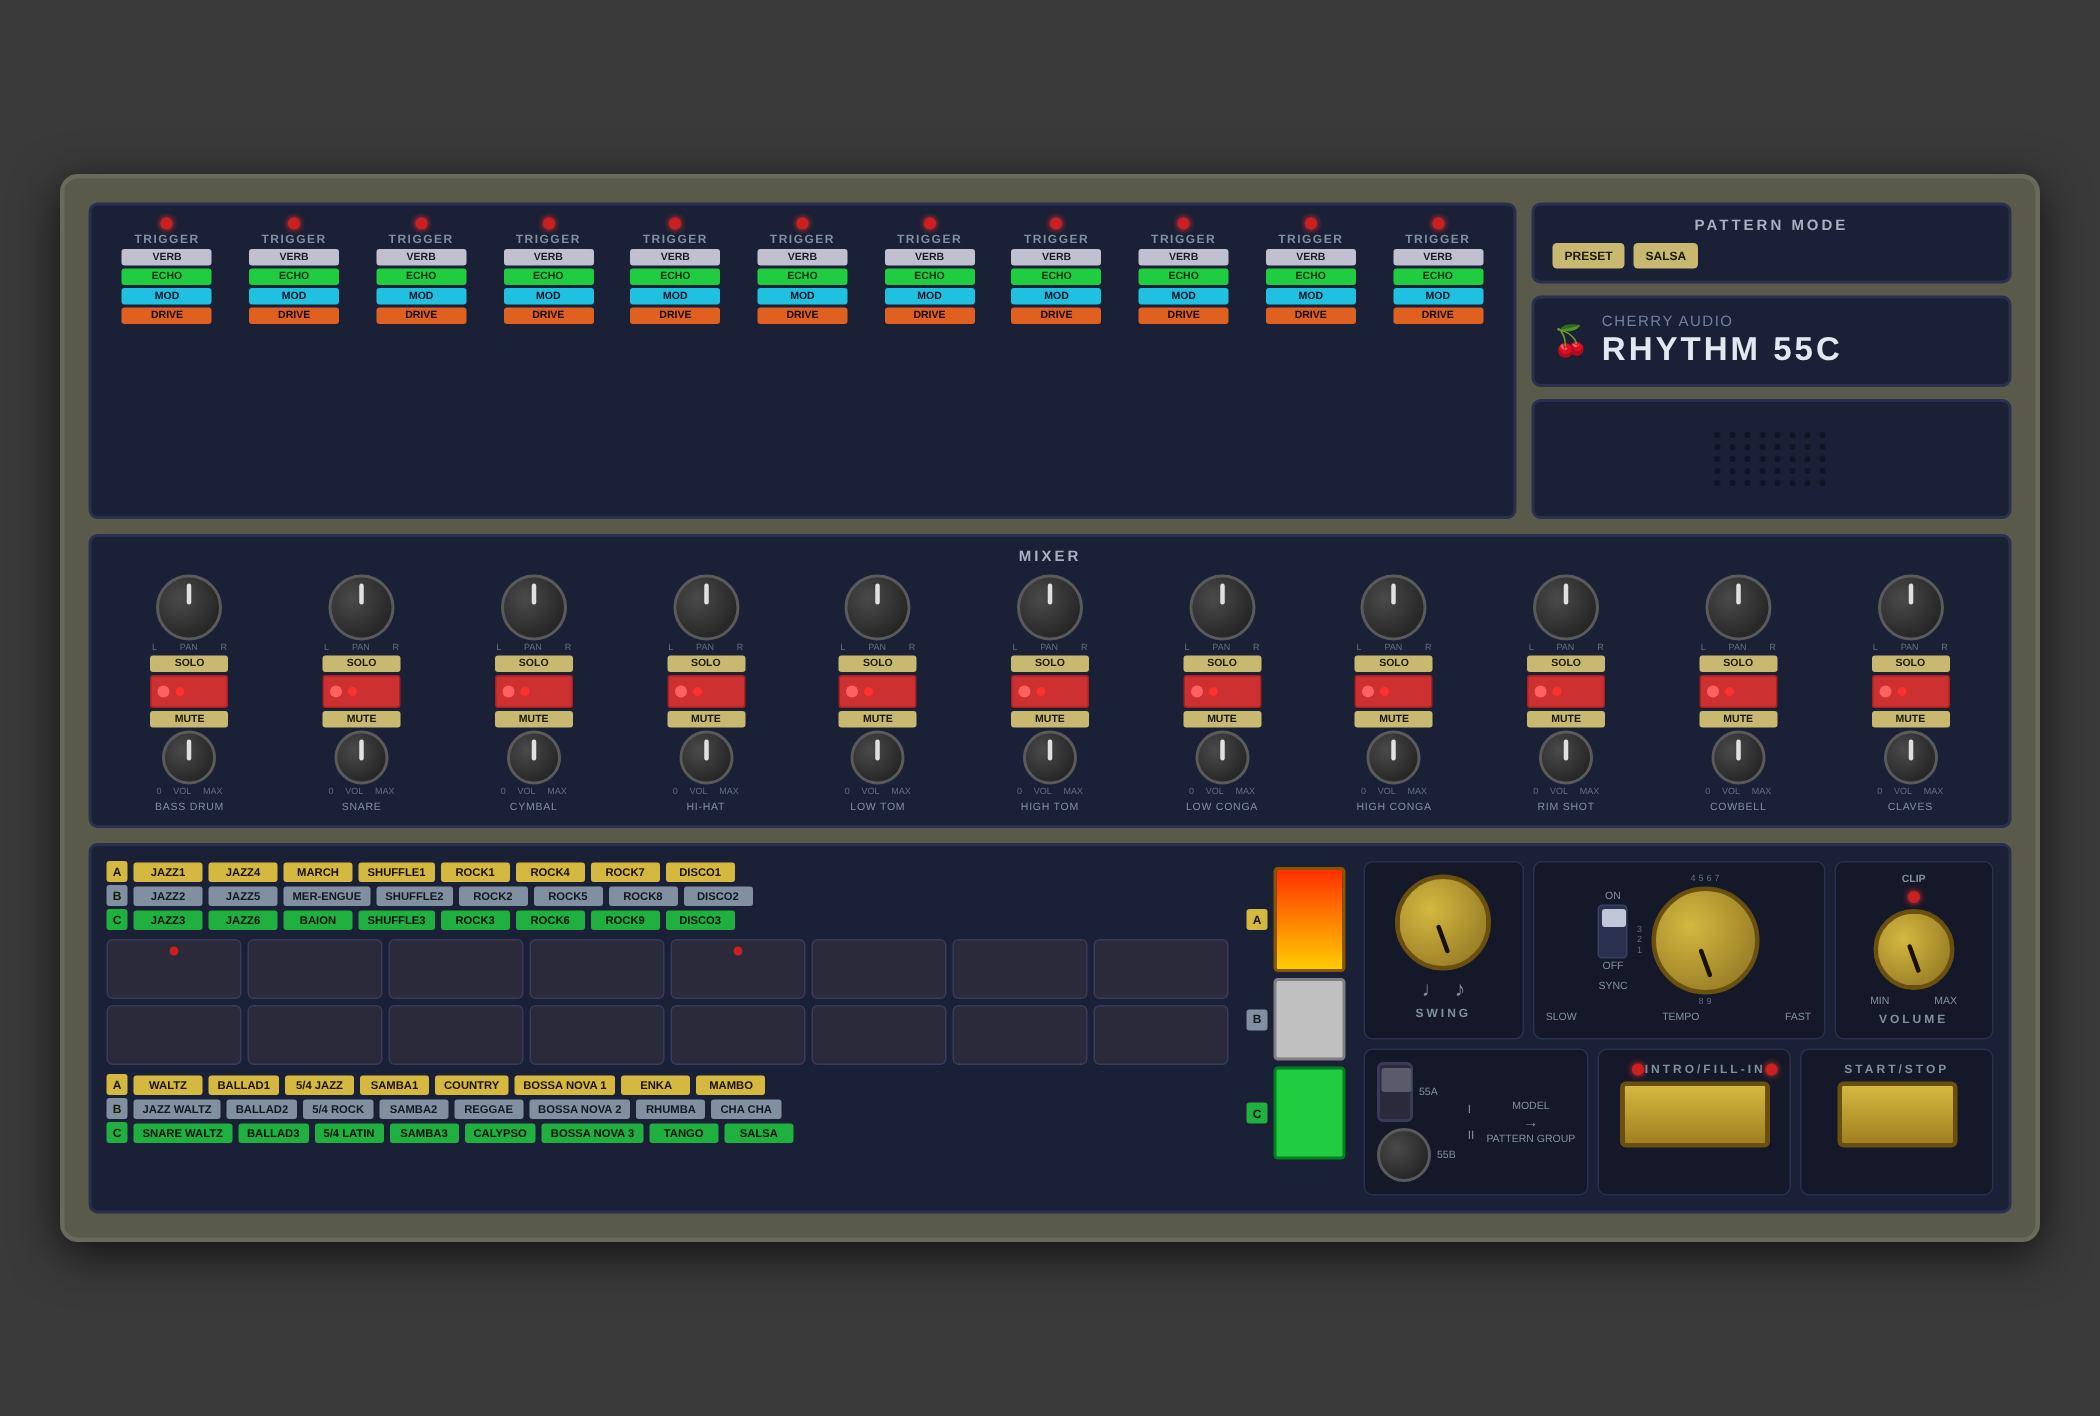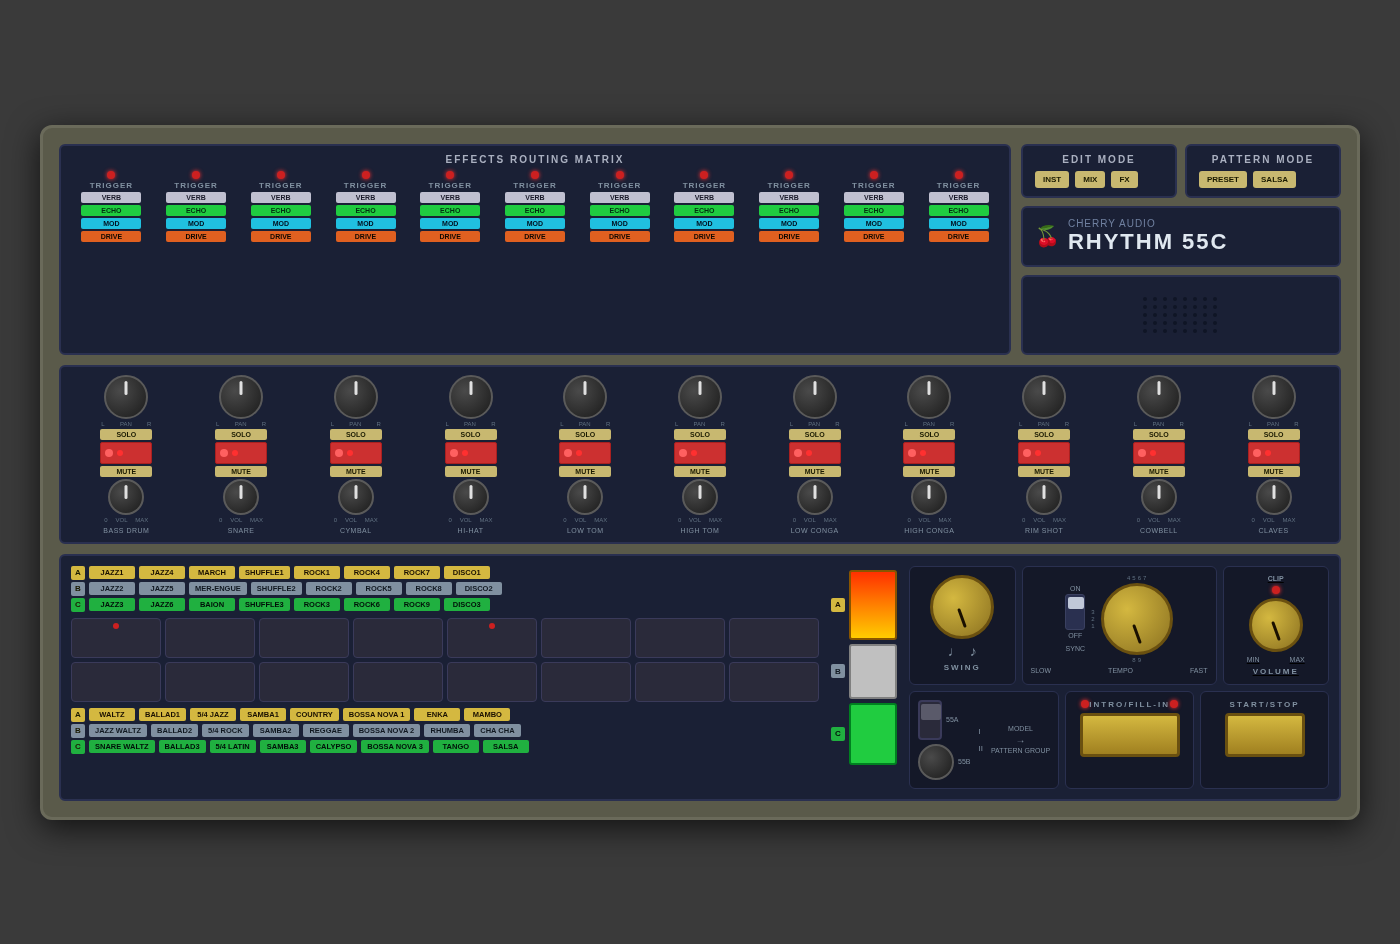--- a/index.html
+++ b/index.html
@@ -571,21 +571,20 @@
     }
   </style>
 </head>
 <body>
 
 <div class="device">
 
   <div class="top-section">
 
     <div class="effects-routing">
-      <div class="section-title">EFFECTS ROUTING MATRIX</div>
       <div class="trigger-row">
         <div class="trigger-col">
           <div class="trigger-led"></div>
           <div class="trigger-label">TRIGGER</div>
           <div class="btn-verb">VERB</div>
           <div class="btn-echo">ECHO</div>
           <div class="btn-mod">MOD</div>
           <div class="btn-drive">DRIVE</div>
         </div>
         <div class="trigger-col">
@@ -667,28 +666,20 @@
           <div class="btn-echo">ECHO</div>
           <div class="btn-mod">MOD</div>
           <div class="btn-drive">DRIVE</div>
         </div>
       </div>
     </div>
 
     <div class="right-panel">
 
       <div class="edit-pattern-row">
-        <div class="edit-mode-box">
-          <div class="section-title">EDIT MODE</div>
-          <div class="mode-buttons">
-            <div class="mode-btn">INST</div>
-            <div class="mode-btn">MIX</div>
-            <div class="mode-btn">FX</div>
-          </div>
-        </div>
         <div class="pattern-mode-box">
           <div class="section-title">PATTERN MODE</div>
           <div class="mode-buttons">
             <div class="mode-btn">PRESET</div>
             <div class="mode-btn">SALSA</div>
           </div>
         </div>
       </div>
 
       <div class="cherry-audio-brand">
@@ -740,20 +731,21 @@
           <div class="grill-dot"></div>
           <div class="grill-dot"></div>
           <div class="grill-dot"></div>
           <div class="grill-dot"></div>
         </div>
       </div>
     </div>
   </div>
 
   <div class="mixer-section">
+    <div class="section-title">MIXER</div>
     <div class="mixer-channels">
 
       <div class="mixer-channel">
         <div class="knob-large">
           <div class="knob-indicator"></div>
         </div>
         <div style="display:flex;justify-content:space-between;width:50px;">
           <span style="color:#607080;font-size:6px;">L</span>
           <span style="color:#607080;font-size:6px;">PAN</span>
           <span style="color:#607080;font-size:6px;">R</span>
@@ -1207,21 +1199,21 @@
                 </div>
               </div>
             </div>
             <div style="display:flex;justify-content:space-between;width:100%;color:#8090a0;font-size:7px;margin-top:2px;">
               <span>SLOW</span>
               <span>TEMPO</span>
               <span>FAST</span>
             </div>
           </div>
 
-          <div class="control-box" style="flex:1;text-decoration:underline;">
+          <div class="control-box" style="flex:1;">
             <div style="color:#8090a0;font-size:7px;font-weight:bold;">CLIP</div>
             <div class="clip-led"></div>
             <div class="knob-gold-sm">
               <div class="knob-gold-indicator"></div>
             </div>
             <div style="display:flex;justify-content:space-between;width:58px;color:#8090a0;font-size:7px;">
               <span>MIN</span>
               <span>MAX</span>
             </div>
             <div class="control-title">VOLUME</div>
@@ -1248,21 +1240,21 @@
               <span style="color:#8090a0;font-size:8px;">II</span>
             </div>
             <div style="display:flex;flex-direction:column;align-items:center;gap:2px;">
               <span style="color:#8090a0;font-size:7px;">MODEL</span>
               <span style="color:#8090a0;font-size:10px;">→</span>
               <span style="color:#8090a0;font-size:7px;">PATTERN GROUP</span>
             </div>
           </div>
 
           <div class="intro-box" style="flex:1;">
-            <div style="display:flex;justify-content:center;width:100%;align-items:center;">
+            <div style="display:flex;justify-content:flex-end;width:100%;align-items:center;">
               <div class="clip-led"></div>
               <div class="control-title">INTRO/FILL-IN</div>
               <div class="clip-led"></div>
             </div>
             <div class="intro-btn"></div>
           </div>
 
           <div class="start-stop-box" style="flex:1;">
             <div class="control-title">START/STOP</div>
             <div class="start-stop-btn"></div>

